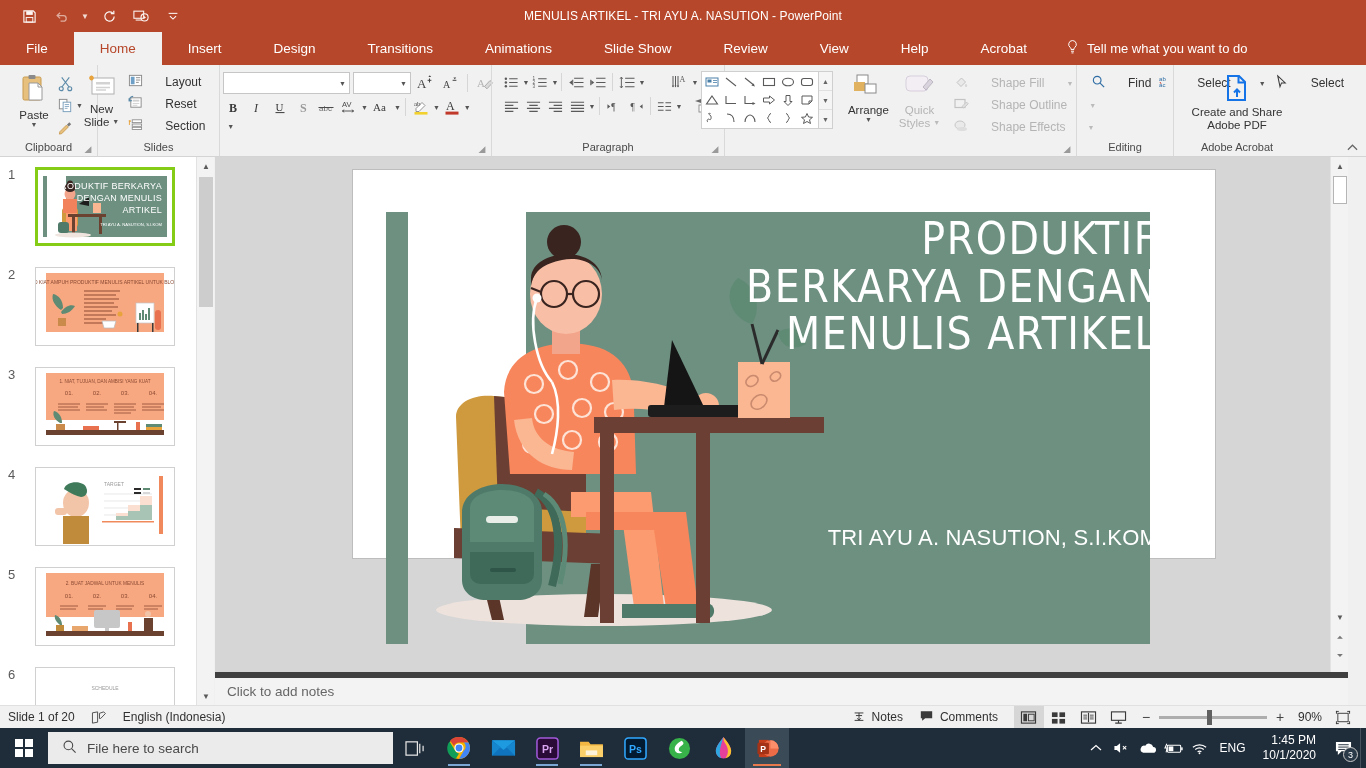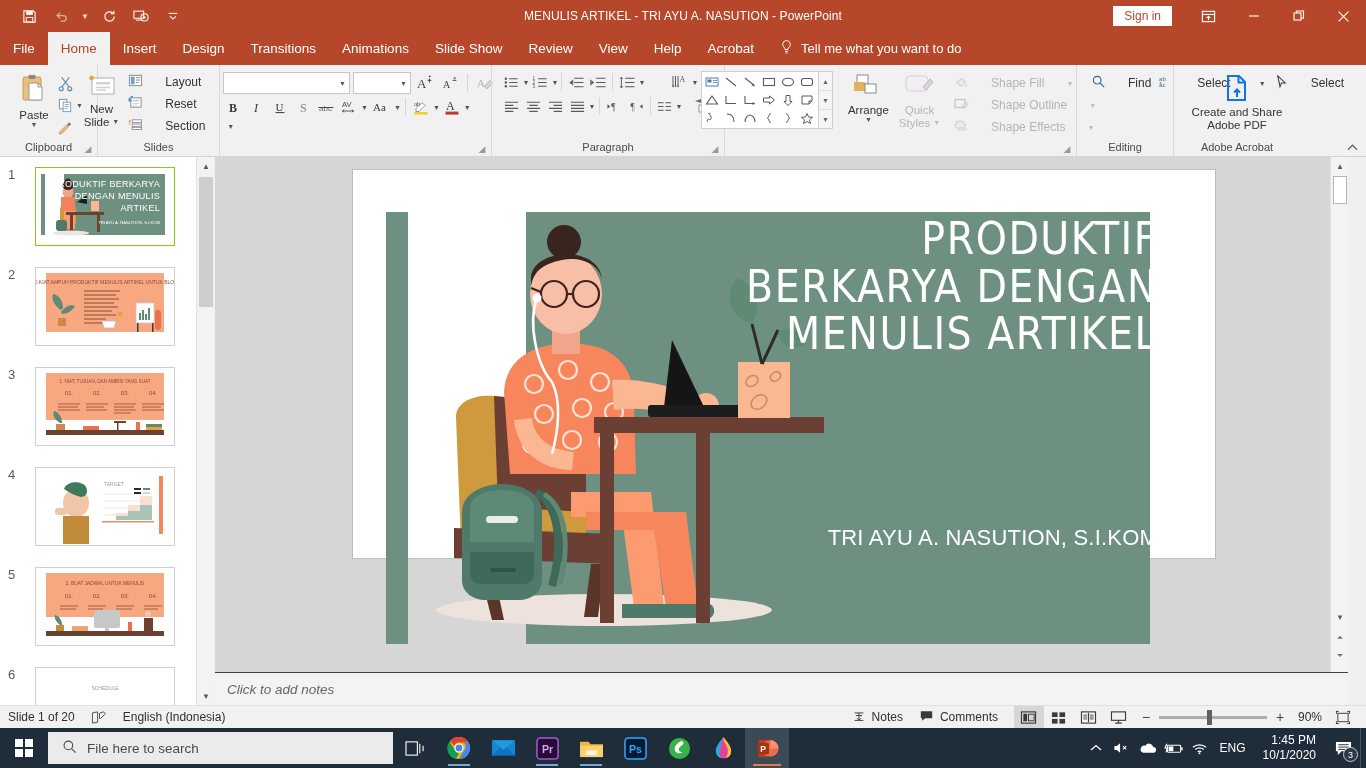--- a/index.html
+++ b/index.html
@@ -37,21 +37,21 @@
     width: 45px; height: 32px; display: flex; align-items: center; justify-content: center;
     cursor: pointer; color: #fff;
   }
 
   
   .tabbar {
     position: absolute; left: 0; top: 32px; width: 1366px; height: 33px;
     background: #b7472a; color: #fff; display: flex; align-items: stretch;
   }
   .tab {
-    padding: 0 13px; display: flex; align-items: center; font-size: 13.5px;
+    padding: 0 26px; display: flex; align-items: center; font-size: 13.5px;
     cursor: pointer; white-space: nowrap;
   }
   .tab.active { background: #f1f1f1; color: #b7472a; }
   .tellme { display: flex; align-items: center; gap: 7px; padding-left: 12px; font-size: 13px; cursor: pointer; }
   .share-btn {
     position: absolute; right: 10px; top: 32px; height: 33px;
     display: flex; align-items: center; gap: 6px; font-size: 13px; color: #fff;
     padding: 0 8px; cursor: pointer;
   }
 
@@ -113,21 +113,21 @@
     background: #fff; overflow: hidden;
   }
   .thumb-row { position: relative; height: 100px; }
   .thumb-num {
     position: absolute; left: 8px; top: 10px; font-size: 13px; color: #5a5a5a;
   }
   .thumb {
     position: absolute; left: 35px; top: 10px; width: 140px; height: 79px;
     background: #fff; border: 1px solid #d0d0d0; overflow: hidden;
   }
-  .thumb.sel { border: 1px solid #84cc16; }
+  .thumb.sel { border: 3px solid #84cc16; }
   .tp-scrollbar {
     position: absolute; left: 196px; top: 157px; width: 18px; height: 548px;
     background: #f3f3f3; border-left: 1px solid #e2e2e2;
   }
   .tp-arrow {
     position: absolute; left: 0; width: 18px; height: 18px;
     display: flex; align-items: center; justify-content: center; font-size: 8px; color: #5a5a5a; cursor: pointer;
   }
   .tp-thumbbar {
     position: absolute; left: 2px; top: 20px; width: 14px; height: 130px;
@@ -161,23 +161,23 @@
     color: #fff; text-align: right; font-size: 22px; letter-spacing: .2px;
     font-family: "Liberation Sans", sans-serif;
   }
   .canvas-vscroll {
     position: absolute; right: 0; top: 0; width: 18px; height: 515px; background: #f3f3f3; border-left: 1px solid #e3e3e3;
   }
 
   
   .notes {
     position: absolute; left: 215px; top: 672px; width: 1133px; height: 33px;
-    background: #f3f3f3; border-top: 1px solid #404040;
+    background: #f3f3f3; border-top: 6px solid #404040;
     display: flex; align-items: center; padding-left: 12px;
-    font-size: 13.5px; color: #666; cursor: text; font-style: italic;
+    font-size: 13.5px; color: #666; cursor: text;
   }
 
   
   .statusbar {
     position: absolute; left: 0; top: 705px; width: 1366px; height: 23px;
     background: #f1f1f1; border-top: 1px solid #e0e0e0;
     display: flex; align-items: center; font-size: 12px; color: #303030;
   }
   .sb-item { display: flex; align-items: center; gap: 6px; padding: 0 8px; height: 23px; cursor: pointer; white-space: nowrap; }
   .viewbtn {
@@ -262,46 +262,20 @@
       <div class="qat-btn">
         <svg width="14" height="14" viewBox="0 0 16 16">
             <path d="M3 5h10" stroke="#fff" stroke-width="1.2"></path>
             <path d="M4.5 8.2 8 11.5l3.5-3.3" fill="none" stroke="#fff" stroke-width="1.3"></path>
           </svg>
       </div>
     </div>
 
     <div class="title-text">MENULIS ARTIKEL - TRI AYU A. NASUTION  -  PowerPoint</div>
 
-    <div class="win-right">
-      <div class="signin">Sign in</div>
-      <div class="ribbon-display">
-        <svg width="15" height="15" viewBox="0 0 16 16">
-            <rect x="1.5" y="2.5" width="13" height="11" fill="none" stroke="#fff" stroke-width="1.2"></rect>
-            <path d="M1.5 5.8h13" stroke="#fff" stroke-width="1.2"></path>
-            <path d="M8 12V8M6 9.8 8 7.7l2 2.1" fill="none" stroke="#fff" stroke-width="1.1"></path>
-          </svg>
-      </div>
-      <div class="win-btn">
-        <svg width="12" height="12" viewBox="0 0 12 12">
-            <path d="M1 6h10" stroke="#fff" stroke-width="1.1"></path>
-          </svg>
-      </div>
-      <div class="win-btn">
-        <svg width="12" height="12" viewBox="0 0 12 12">
-            <rect x="1" y="3" width="7" height="7" fill="none" stroke="#fff" stroke-width="1.1"></rect>
-            <path d="M3.4 3V1h7.1v7.1H8.4" fill="none" stroke="#fff" stroke-width="1.1"></path>
-          </svg>
-      </div>
-      <div class="win-btn close">
-        <svg width="13" height="13" viewBox="0 0 12 12">
-            <path d="M1.5 1.5l9 9M10.5 1.5l-9 9" stroke="#fff" stroke-width="1.1"></path>
-          </svg>
-      </div>
-    </div>
   </div>
 
   <div class="tabbar">
     <div class="tab">File</div>
     <div class="tab active">Home</div>
     <div class="tab">Insert</div>
     <div class="tab">Design</div>
     <div class="tab">Transitions</div>
     <div class="tab">Animations</div>
     <div class="tab">Slide Show</div>

